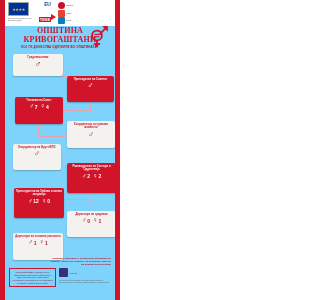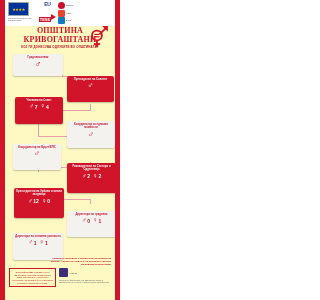--- a/index.html
+++ b/index.html
@@ -5,21 +5,21 @@
   * { box-sizing: border-box; margin: 0; padding: 0; }
   html, body {
     width: 120px; height: 300px;
     font-family: "Liberation Sans", sans-serif;
     background: #ffffff;
     overflow: hidden;
   }
   .poster {
     position: relative;
     width: 120px; height: 300px;
-    background: #fef9c3;
+    background: #7dd3fc;
     border-left: 5px solid #d2142a;
     border-right: 5px solid #d2142a;
     overflow: hidden;
   }
   
   .header {
     position: relative;
     height: 26px;
     background: #ffffff;
     padding: 2px 3px 0 3px;

